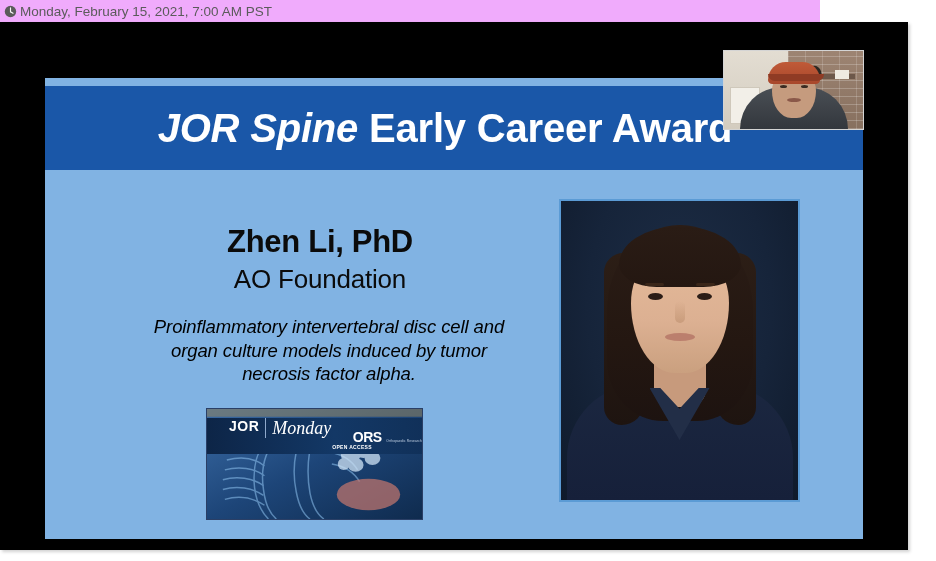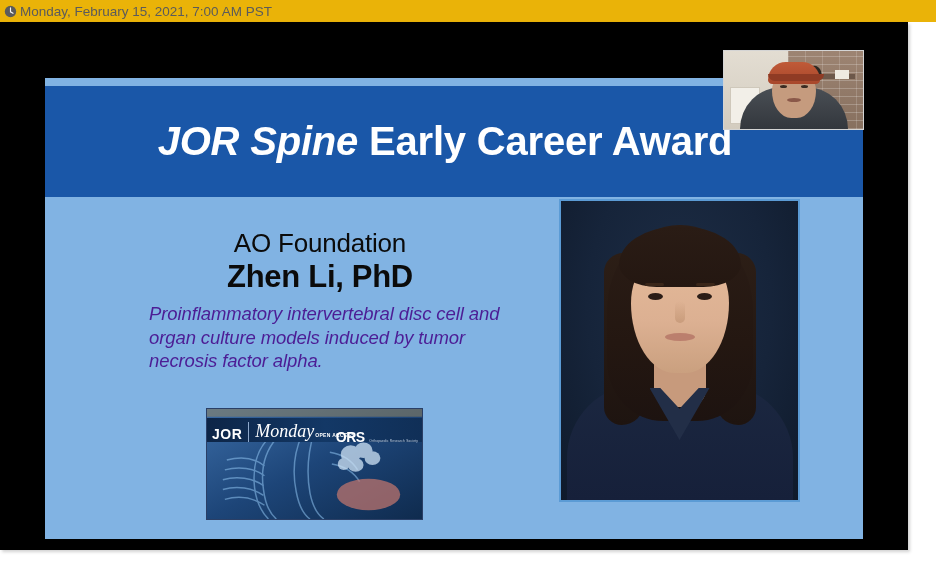--- a/index.html
+++ b/index.html
@@ -13,23 +13,23 @@
     height: 561px;
     overflow: hidden;
     font-family: "Liberation Sans", sans-serif;
     position: relative;
   }
 
   
   #meta-bar {
     position: absolute;
     left: 0; top: 0;
-    width: 936px;
+    width: 820px;
     height: 22px;
-    background: #eab308;
+    background: #f0abfc;
     display: flex;
     align-items: center;
     padding-left: 4px;
     box-sizing: border-box;
   }
   .meta-group {
     display: flex;
     align-items: center;
     color: #5b5b5b;
     font-size: 13.5px;
@@ -61,21 +61,21 @@
     left: 45px; top: 56px;
     width: 818px;
     height: 461px;
     background: #81b3e3;
     overflow: hidden;
   }
   #slide-title-band {
     position: absolute;
     left: 0; top: 8px;
     width: 818px;
-    height: 111px;
+    height: 84px;
     background: #1a57a8;
     display: flex;
     align-items: center;
     justify-content: center;
   }
   #slide-title {
     color: #ffffff;
     font-size: 40px;
     font-weight: bold;
     letter-spacing: -0.2px;
@@ -101,27 +101,28 @@
     letter-spacing: -0.3px;
   }
   #presenter-affiliation {
     color: #0b0b0b;
     font-size: 26px;
     margin-top: 4px;
     letter-spacing: -0.2px;
   }
   #abstract-title {
     position: absolute;
-    left: 104px; top: 224px;
+    left: 104px; top: 237px;
     width: 360px;
-    color: #4c1d95;
+    color: #000000;
     font-size: 18.5px;
     font-style: italic;
     line-height: 1.28;
     letter-spacing: -0.1px;
+    text-align: center;
   }
 
   
   #journal-cover {
     position: absolute;
     left: 161px; top: 330px;
     width: 217px;
     height: 112px;
     border: 1px solid #2a3f66;
     box-sizing: border-box;
@@ -129,24 +130,25 @@
     background: linear-gradient(160deg, #2f5e96 0%, #1d4578 45%, #123259 100%);
   }
   #cover-art {
     position: absolute;
     inset: 0;
   }
   #cover-masthead {
     position: absolute;
     left: 0; top: 9px;
     width: 100%;
-    height: 24px;
+    height: 36px;
     background: linear-gradient(90deg, #0d2547 0%, #133866 55%, #102f57 100%);
     display: flex;
-    align-items: flex-end;
+    align-items: flex-start;
+    padding-left: 17px;
   }
   #cover-jor {
     color: #ffffff;
     font-size: 14px;
     font-weight: bold;
     letter-spacing: 0.5px;
     margin-left: 5px;
   }
   #cover-divider {
     width: 1px;
@@ -442,22 +444,22 @@
 
   <div id="slide">
 
     <div id="slide-title-band">
       <div id="slide-title">
         <span class="ital">JOR Spine</span><span> Early Career Award</span>
       </div>
     </div>
 
     <div id="presenter-block">
+      <div id="presenter-name">Zhen Li, PhD</div>
       <div id="presenter-affiliation">AO Foundation</div>
-      <div id="presenter-name">Zhen Li, PhD</div>
     </div>
 
     <div id="abstract-title">Proinflammatory intervertebral disc cell and organ culture models induced by tumor necrosis factor alpha.</div>
 
     <div id="journal-cover">
       <div id="cover-art">
         <svg width="100%" height="100%" viewBox="0 0 217 112" preserveAspectRatio="none">
           <defs>
             <linearGradient id="covbg" x1="0" y1="0" x2="1" y2="1">
               <stop offset="0%" stop-color="#3a6ba5"></stop>

